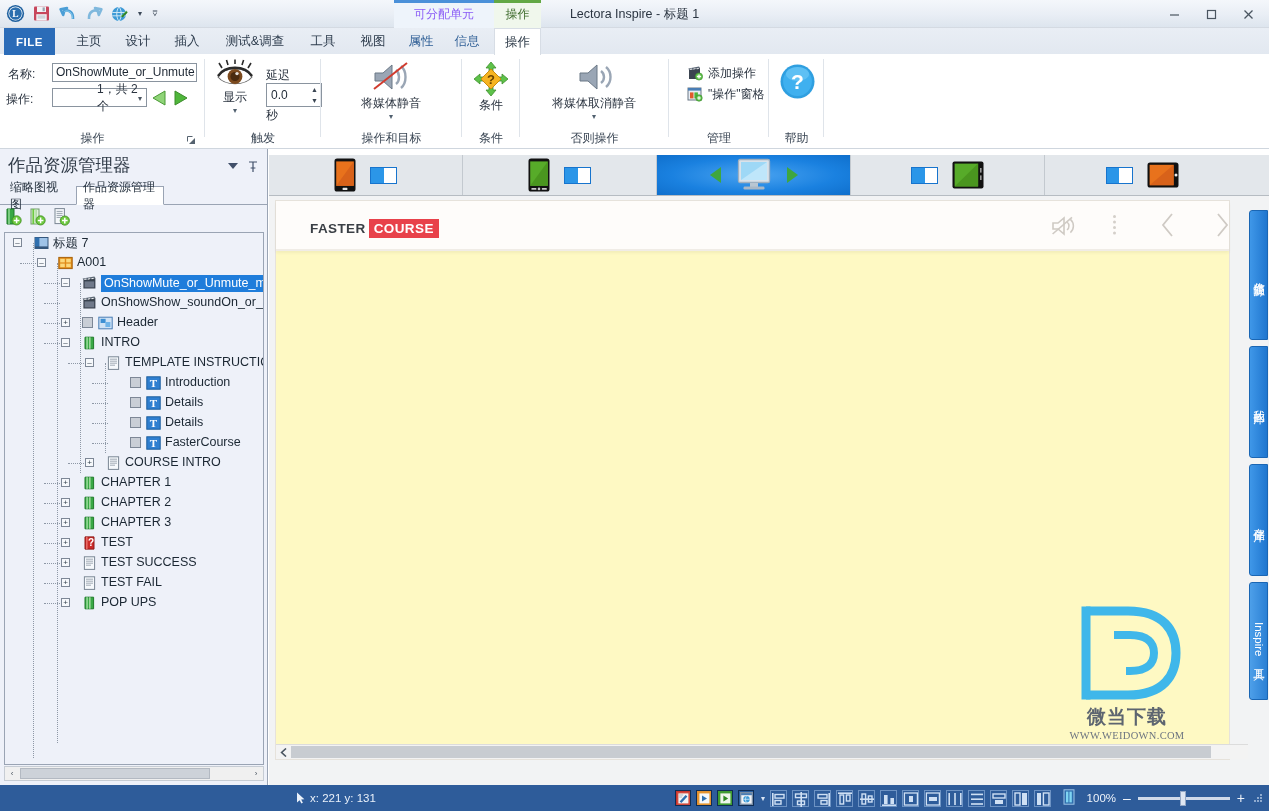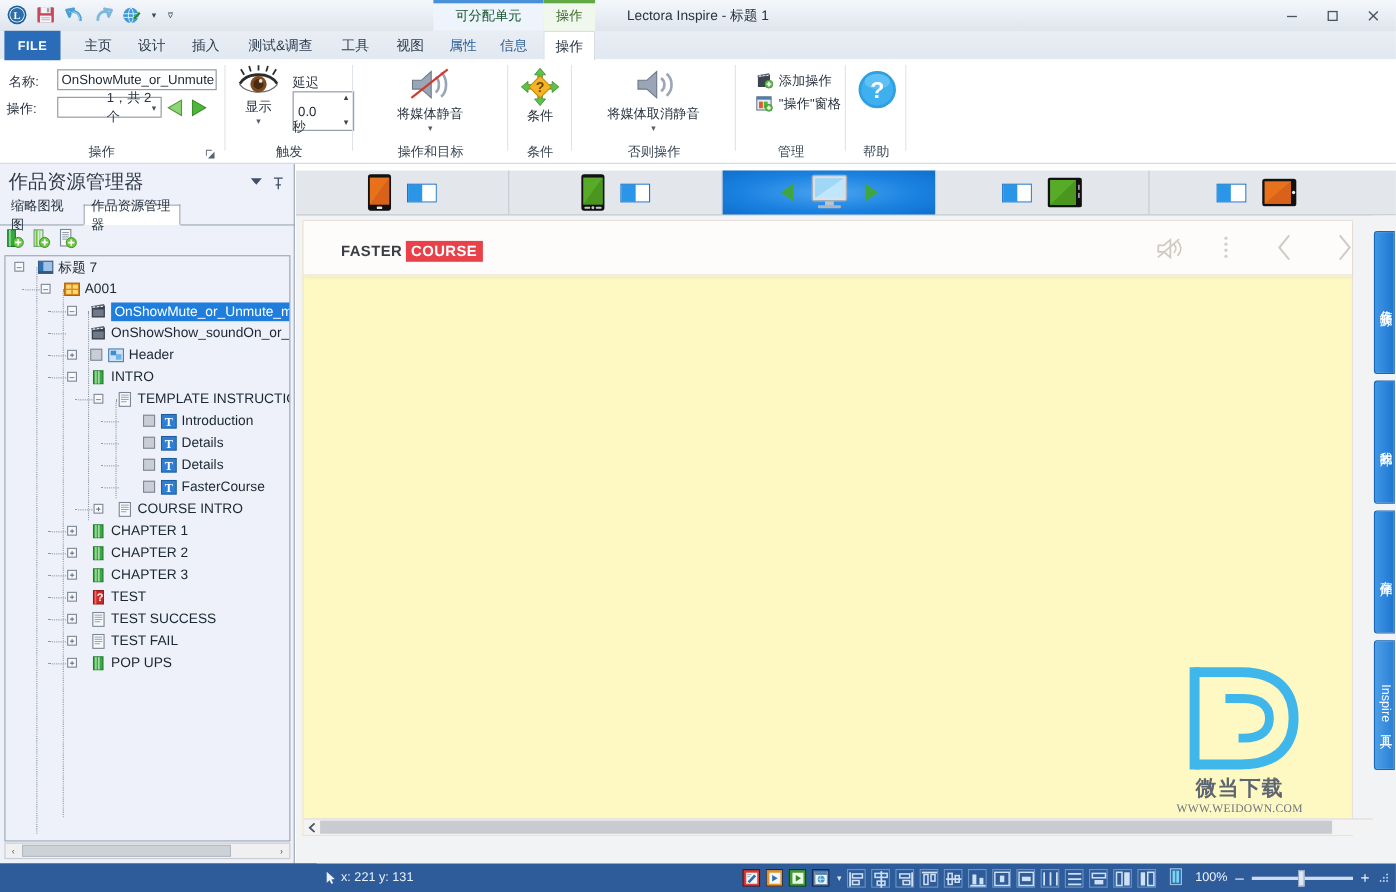--- a/index.html
+++ b/index.html
@@ -48,21 +48,21 @@
   .tab.ctx { color: #2f5f96; }
   .tab.active {
     background: #ffffff; color: #1d2b3a;
     border-left: 1px solid #d7dde5; border-right: 1px solid #d7dde5; border-top: 1px solid #d7dde5;
   }
   
   .ctxgroup { position: absolute; top: 0; height: 28px; }
   .ctxgroup .cap {
     position: absolute; left: 0; top: 0; height: 100%; width: 100%;
     display: flex; align-items: center; justify-content: center;
-    font-size: 12px; color: #14532d;
+    font-size: 12px; color: #8b5cf6;
   }
   .ctxgroup .bar { position: absolute; left: 0; top: 0; height: 3px; width: 100%; }
 
   
   .ribbon {
     position: absolute; left: 0; top: 55px; width: 1269px; height: 94px;
     background: #ffffff; border-bottom: 1px solid #cfd6de;
   }
   .rgroup { position: absolute; top: 0; height: 94px; }
   .rgroup .sep { position: absolute; right: 0; top: 4px; width: 1px; height: 78px; background: #dfe4ea; }
@@ -75,21 +75,21 @@
   .lbl { font-size: 12px; color: #2b3440; }
   .txtin {
     border: 1px solid #8a949f; background: #fff; height: 19px; font-size: 12px;
     padding: 1px 3px; color: #1d2733; font-family: "Liberation Sans", sans-serif;
   }
   .combo {
     border: 1px solid #8a949f; background: #fff; height: 19px; font-size: 12px;
     color: #2b3440; display: flex; align-items: center; padding-left: 4px; position: relative;
   }
   .combo .arr { position: absolute; right: 4px; top: 5px; font-size: 8px; color: #4a5560; }
-  .spin { border: 1px solid #8a949f; background: #fff; height: 36px; width: 56px; position: relative;
+  .spin { border: 1px solid #8a949f; background: #fff; height: 24px; width: 56px; position: relative;
           font-size: 12px; color: #1d2733; display: flex; align-items: center; padding-left: 4px; }
   .spin .up, .spin .dn { position: absolute; right: 3px; font-size: 7px; color: #3a4552; line-height: 7px; }
   .spin .up { top: 2px; } .spin .dn { bottom: 2px; }
 
   .bigbtn {
     position: absolute; display: flex; flex-direction: column; align-items: center;
     cursor: default;
   }
   .bigbtn .cap { font-size: 12px; color: #2b3440; text-align: center; white-space: nowrap; }
   .bigbtn .drop { font-size: 8px; color: #50606f; line-height: 7px; margin-top: 1px; }

